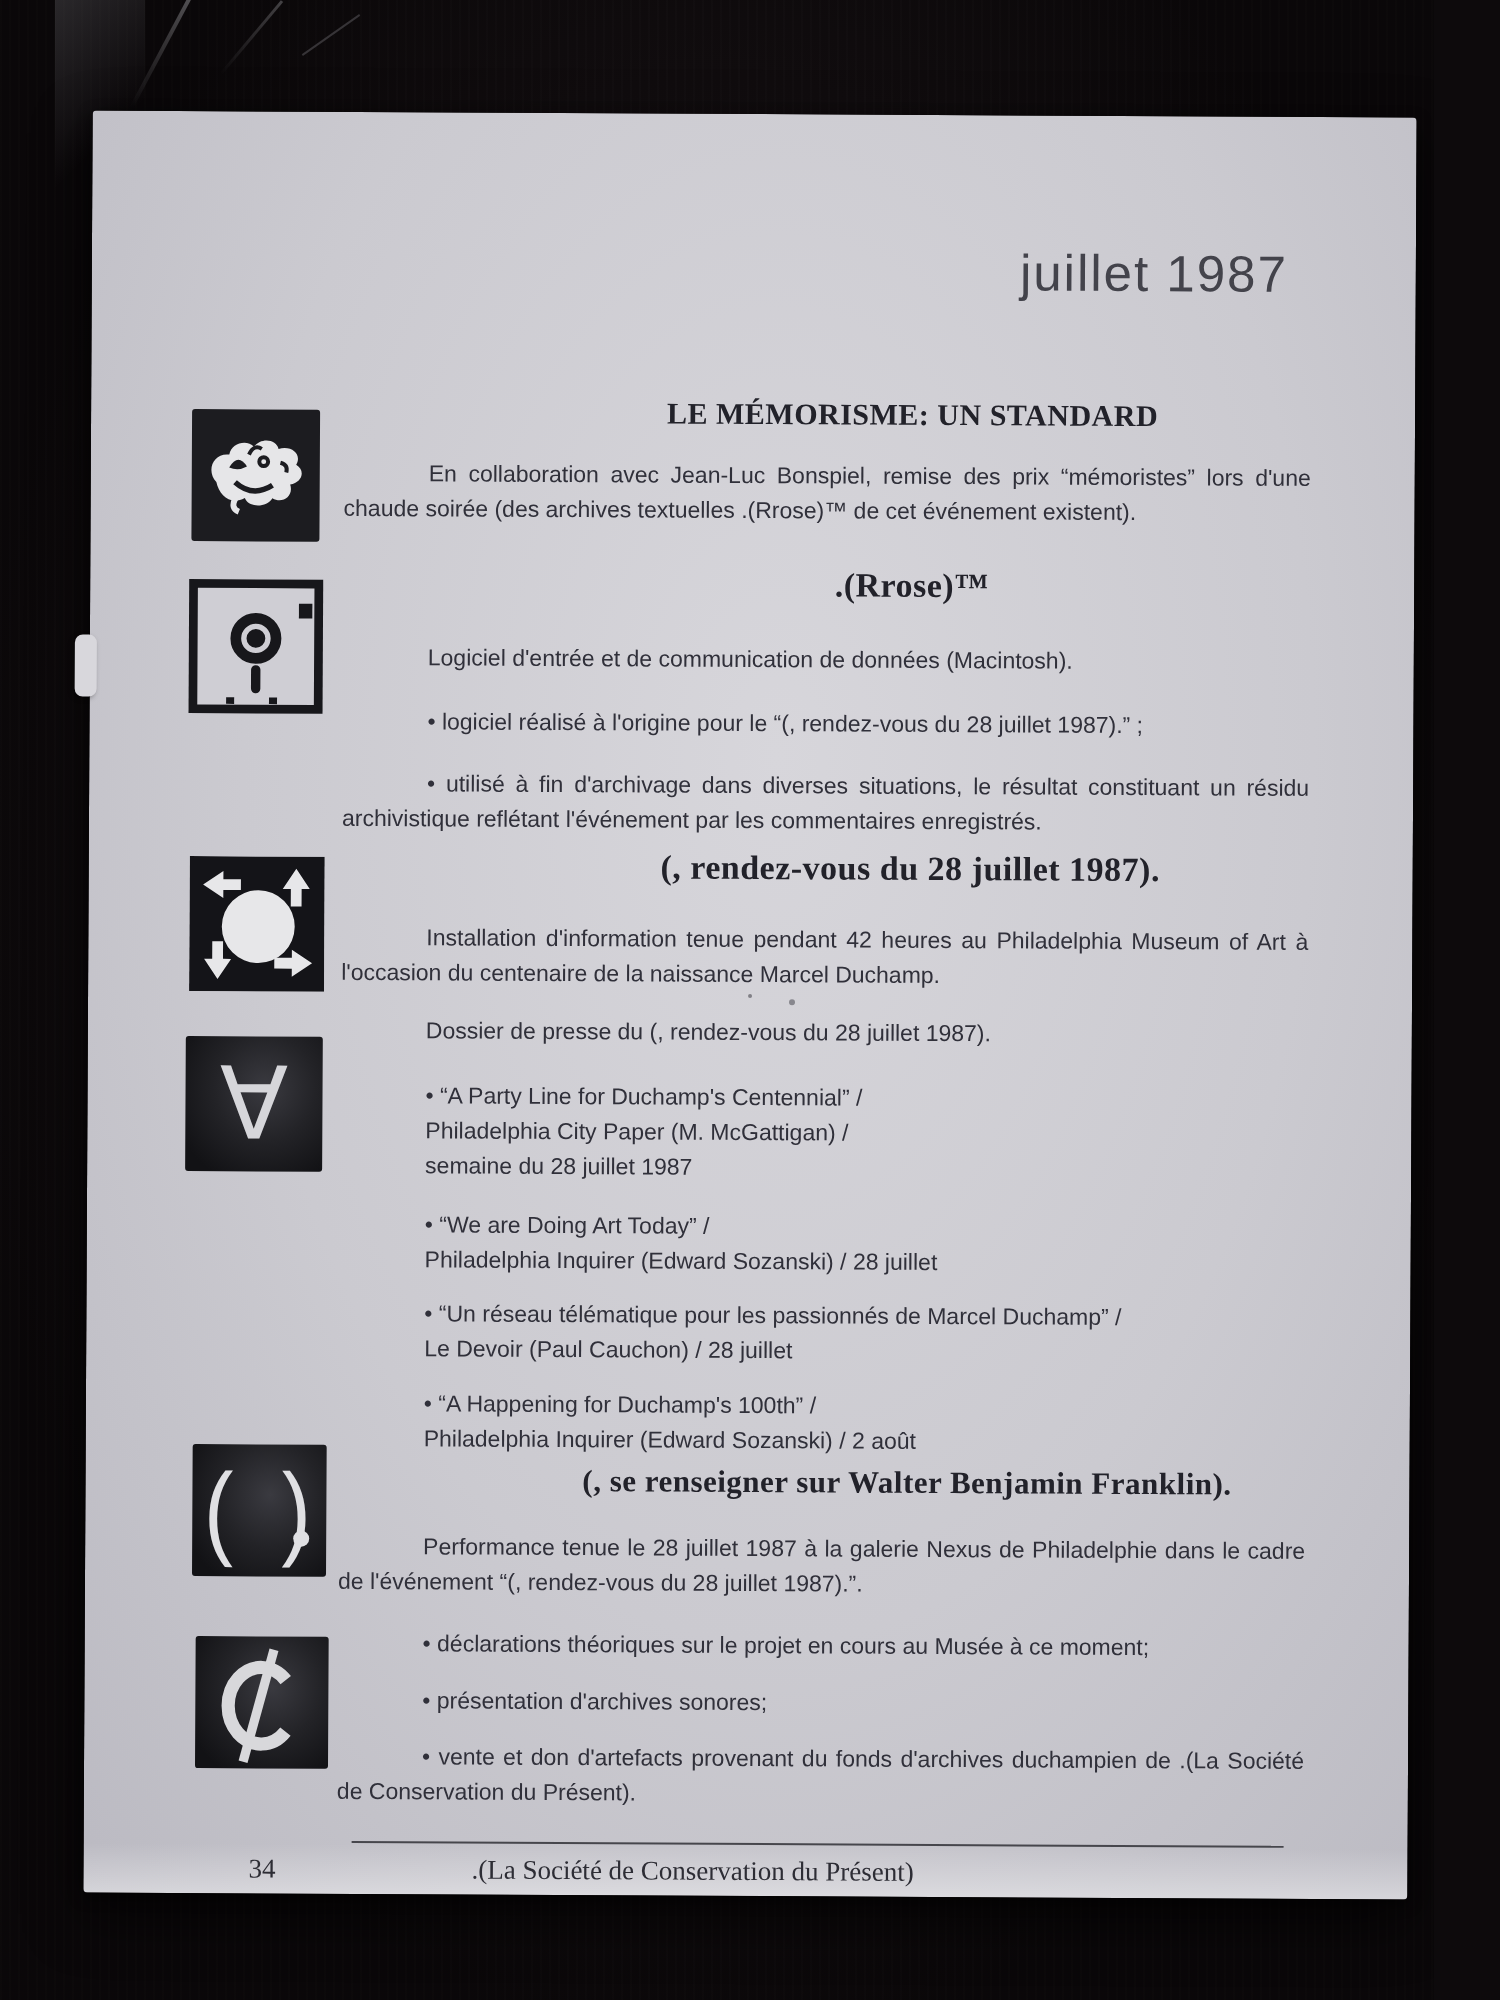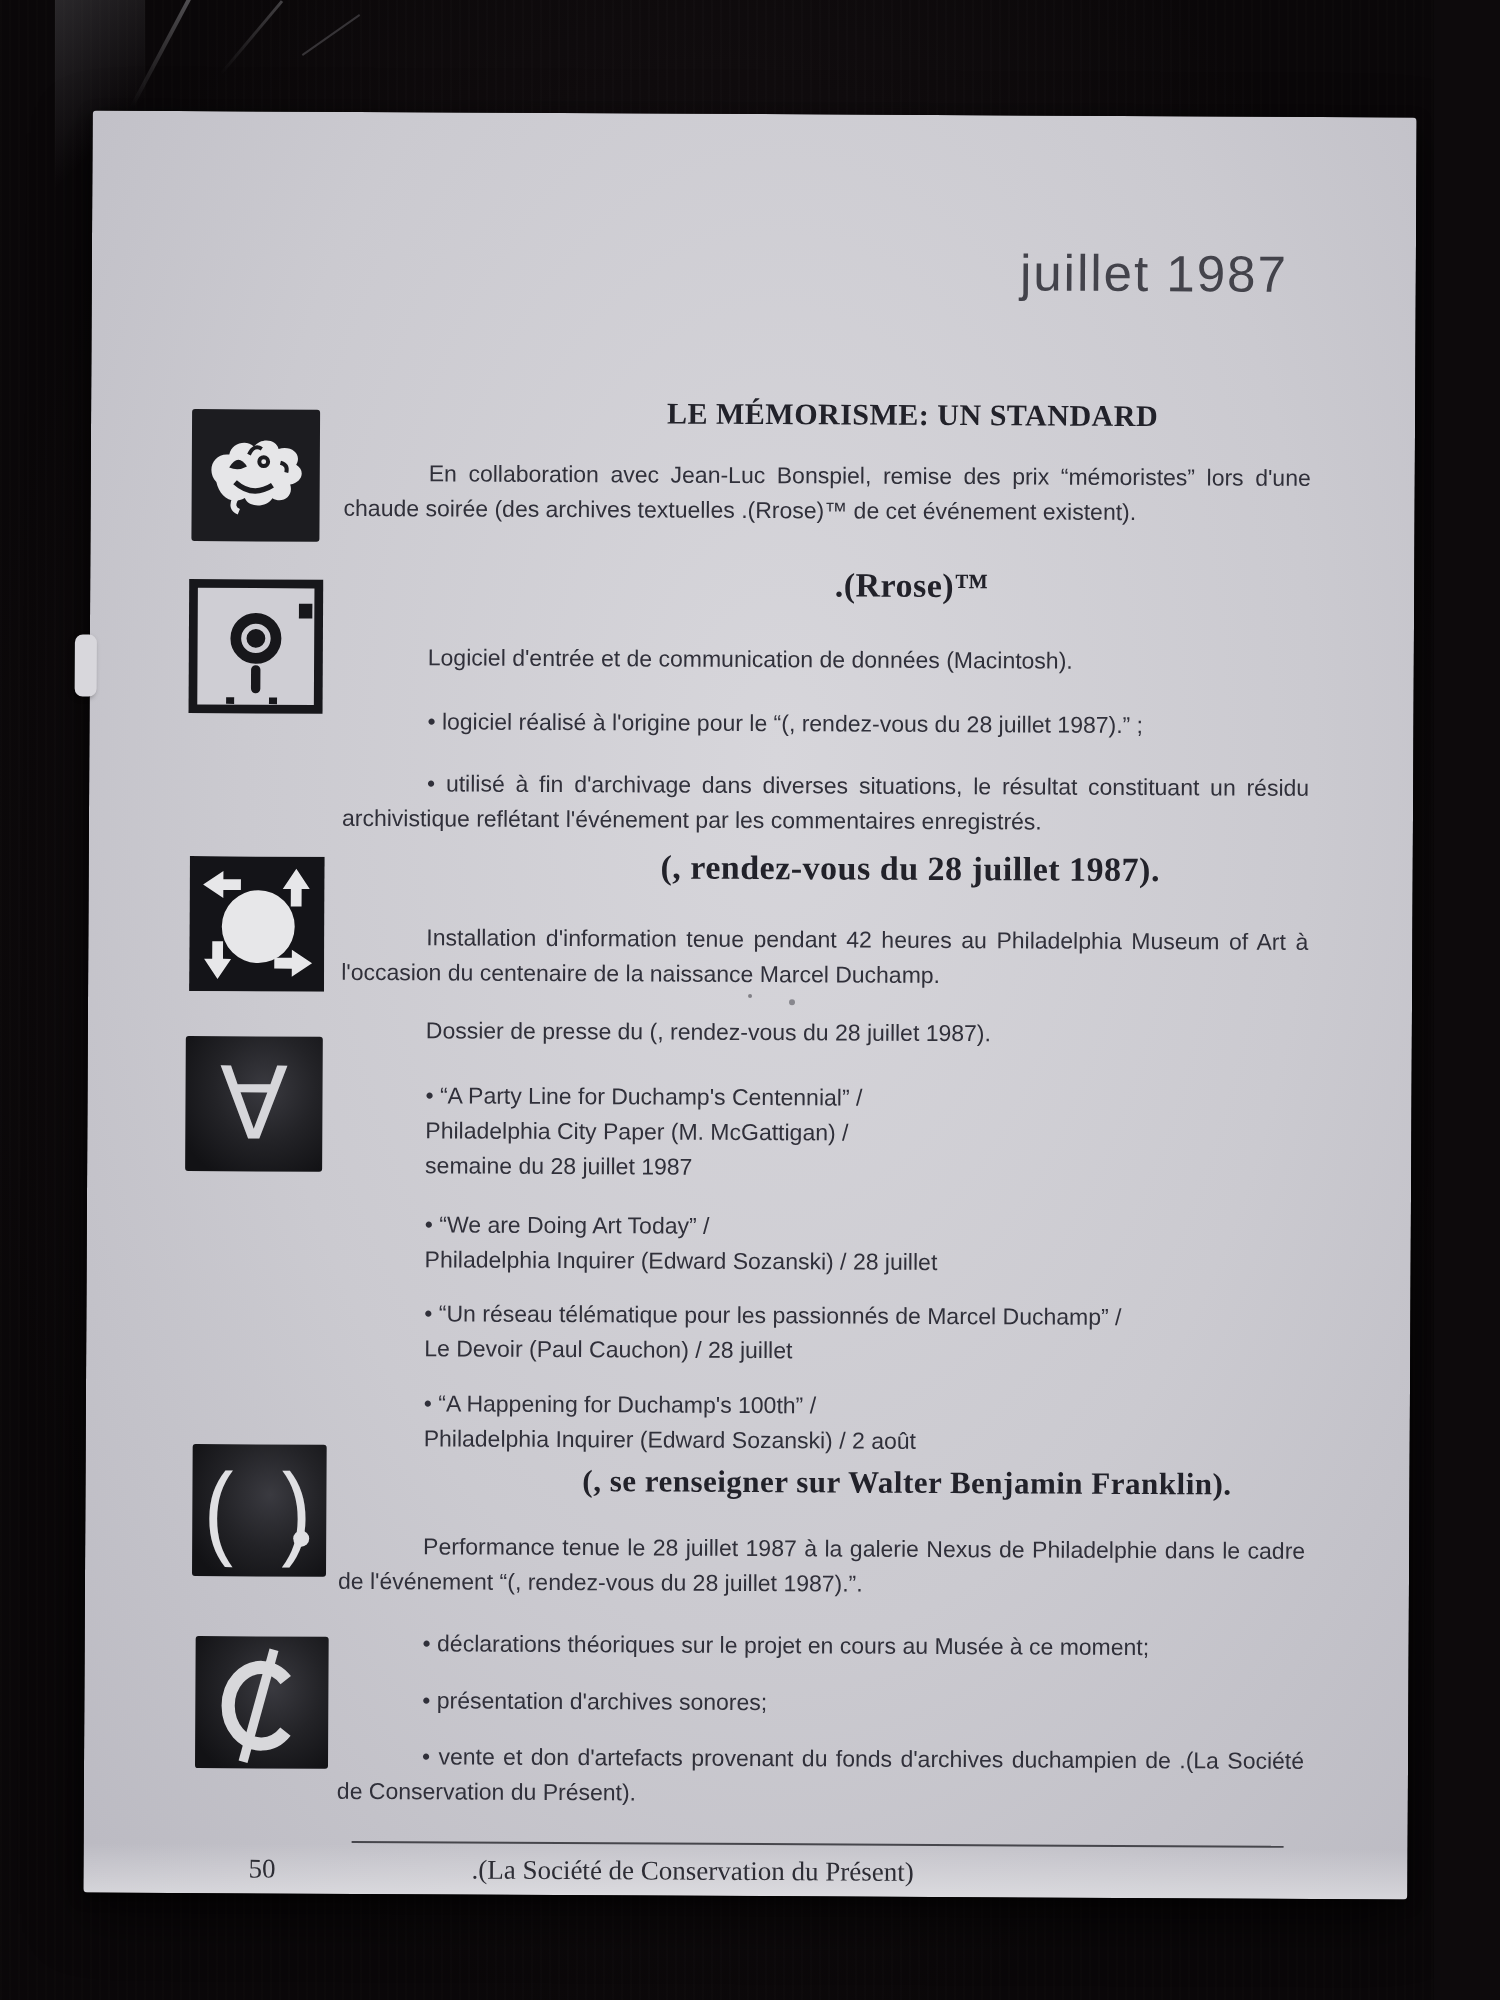--- a/index.html
+++ b/index.html
@@ -154,17 +154,17 @@
     <div class="press" style="top:1274px;">• “A Happening for Duchamp's 100th” /
 Philadelphia Inquirer (Edward Sozanski) / 2 août</div>
 
     <div class="h" style="top:1350px;font-size:31px;">(, se renseigner sur Walter Benjamin Franklin).</div>
     <div class="p" style="top:1417px;">Performance tenue le 28 juillet 1987 à la galerie Nexus de Philadelphie dans le cadre de l'événement “(, rendez-vous du 28 juillet 1987).”.</div>
     <div class="b" style="top:1514px;">• déclarations théoriques sur le projet en cours au Musée à ce moment;</div>
     <div class="b" style="top:1571px;">• présentation d'archives sonores;</div>
     <div class="b" style="top:1627px;">• vente et don d'artefacts provenant du fonds d'archives duchampien de .(La Société de Conservation du Présent).</div>
 
     <div class="rule"></div>
-    <div class="pageno">50</div>
+    <div class="pageno">34</div>
     <div class="imprint">.(La Société de Conservation du Présent)</div>
 
   </div>
 </div>
 
 </body></html>

